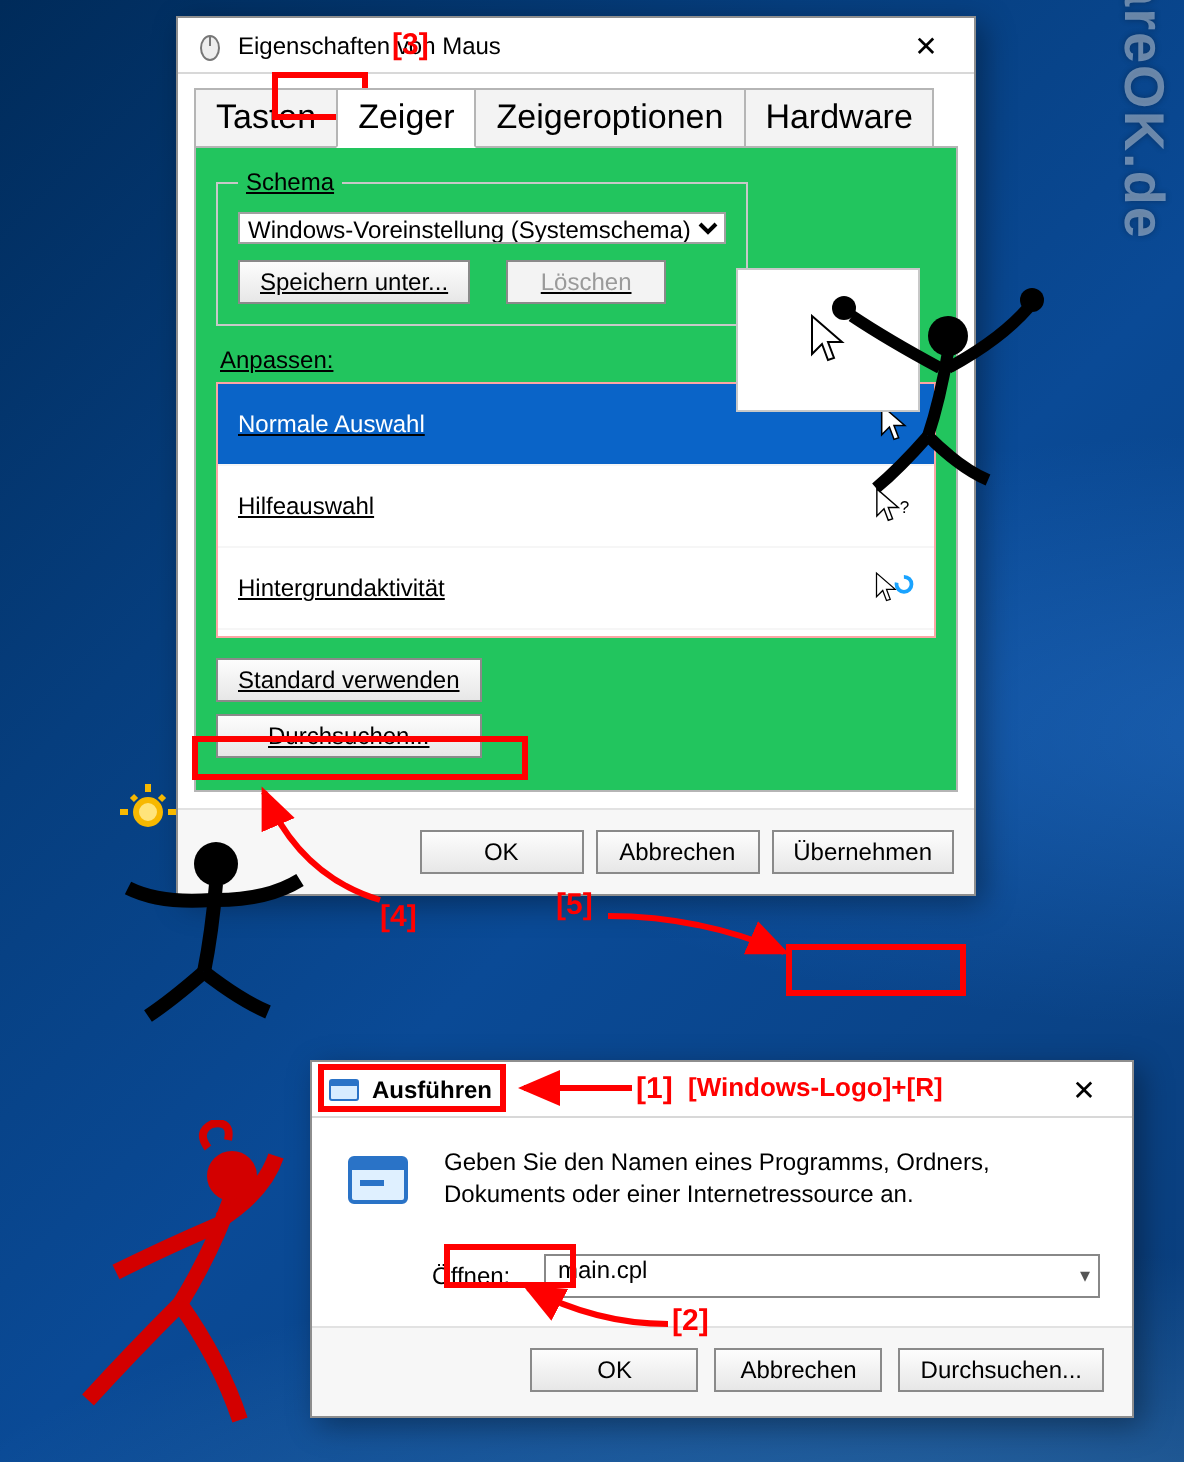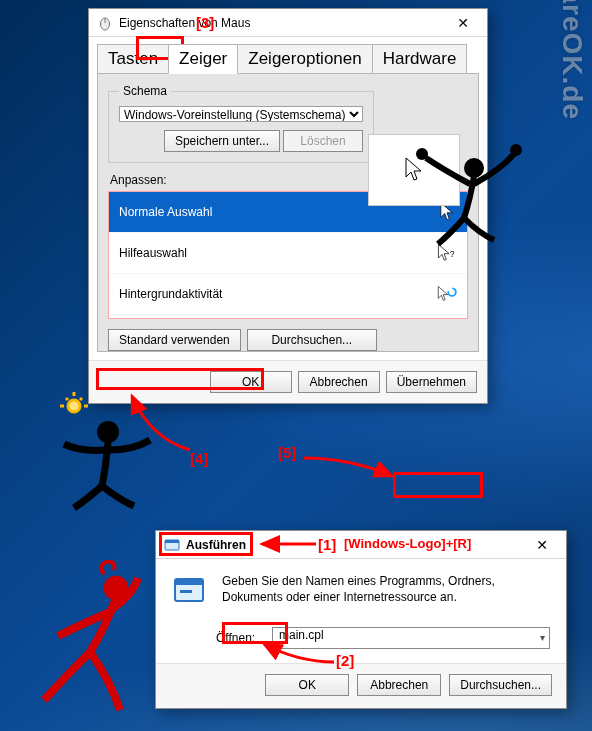--- a/index.html
+++ b/index.html
@@ -56,22 +56,23 @@
     font-size:17px;
     cursor:pointer;
     margin-right:-1px;
     position:relative; top:1px;
   }
   .tab.active { background:#fff; border-bottom:1px solid #fff; z-index:2; }
   .tab.inactive { background:#f3f3f3; }
   .tabbody {
     margin:0 8px 8px 8px;
     border:1px solid #b5b5b5;
-    padding:10px 10px 0 10px;
-    background:#e5e5e5;
+    padding:10px 10px 16px 10px;
+    background:#22c55e;
+    text-decoration:underline;
   }
 
   fieldset.schema {
     border:1px solid #c8c8c8;
     padding:8px 10px 10px 10px;
     margin:0 0 10px 0;
   }
   fieldset.schema legend { padding:0 4px; font-size:12px;}
   .row { display:flex; align-items:center; gap:8px; }
   select.scheme {
@@ -179,21 +180,21 @@
     <div class="tab inactive">Zeigeroptionen</div>
     <div class="tab inactive">Hardware</div>
   </div>
 
   <div class="tabbody" style="position:relative;">
     <fieldset class="schema" style="width:262px;">
       <legend>Schema</legend>
       <select class="scheme">
         <option>Windows-Voreinstellung (Systemschema)</option>
       </select>
-      <div class="row" style="justify-content:flex-end; margin-top:8px; gap:3px;">
+      <div class="row" style="justify-content:flex-start; margin-top:8px; gap:18px;">
         <button class="btn">Speichern unter...</button>
         <button class="btn disabled" disabled="">Löschen</button>
       </div>
     </fieldset>
 
     <div class="preview-big">
       <svg width="20" height="26" viewBox="0 0 20 26">
         <path d="M2 1 L2 20 L7 15 L10 23 L13 22 L10 14 L17 14 Z" fill="#fff" stroke="#000" stroke-width="1"></path>
       </svg>
     </div>
@@ -231,21 +232,21 @@
         <span>Ausgelastet</span>
         <span class="ic">
           <svg width="18" height="18" viewBox="0 0 18 18">
               <circle cx="9" cy="9" r="6" fill="none" stroke="#19a3ff" stroke-width="3" stroke-dasharray="20 8"></circle>
             </svg>
         </span>
       </div>
     </div>
 
     <div class="below-row">
-      <div style="display:flex;flex-direction:row;gap:6px;align-items:flex-end;">
+      <div style="display:flex;flex-direction:column;gap:6px;">
         <button class="btn" style="min-width:130px">Standard verwenden</button>
         <button class="btn" style="min-width:130px">Durchsuchen...</button>
       </div>
     </div>
   </div>
 
   <div class="dlg-buttons">
     <button class="btn" style="min-width:82px">OK</button>
     <button class="btn" style="min-width:82px">Abbrechen</button>
     <button class="btn" style="min-width:82px">Übernehmen</button>

